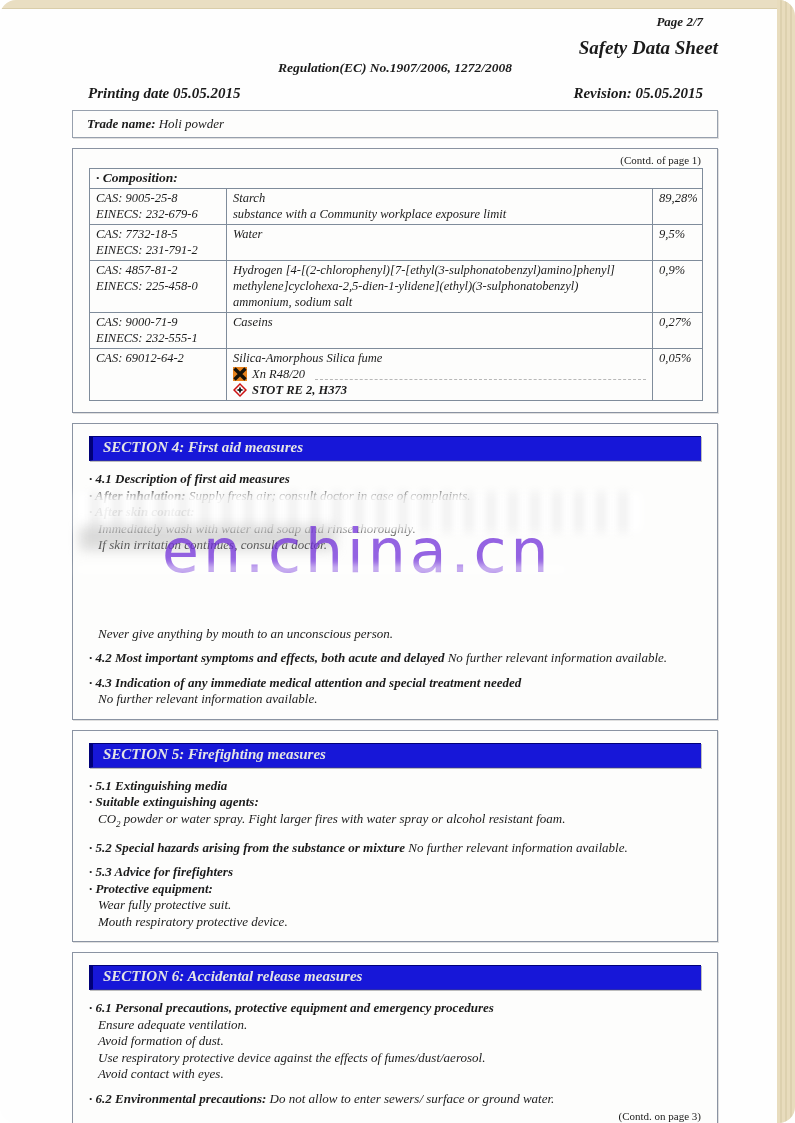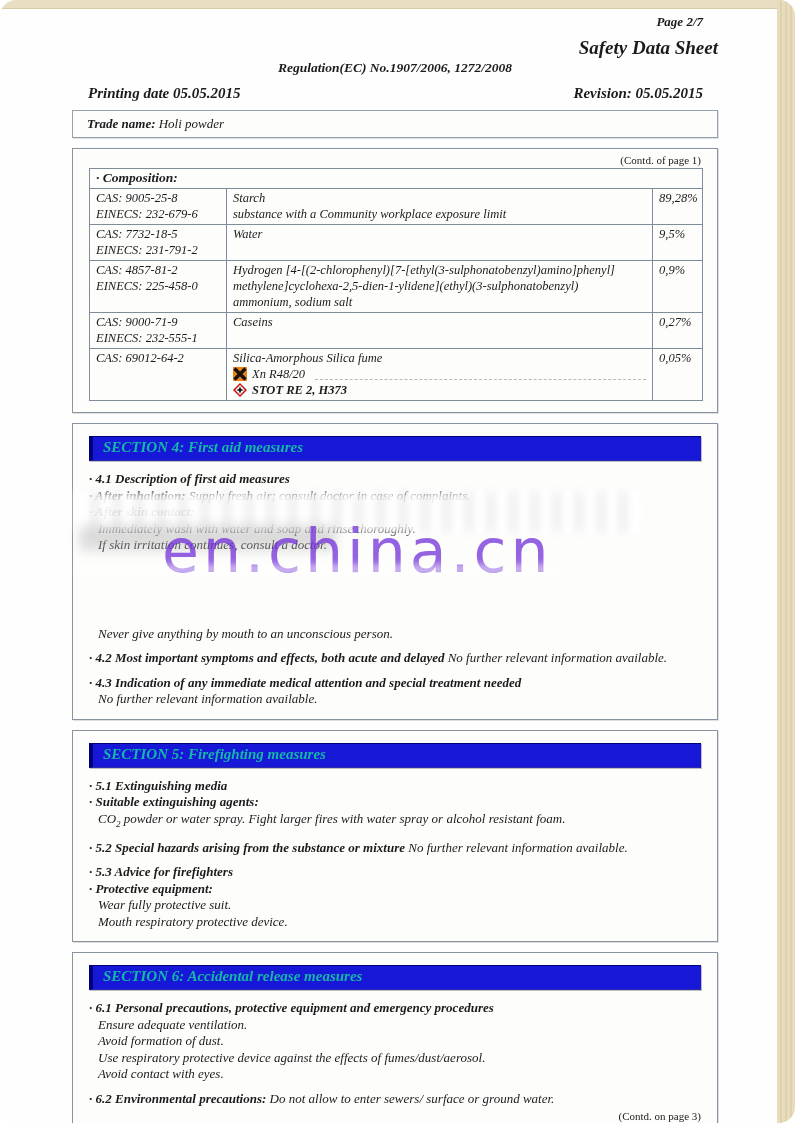--- a/index.html
+++ b/index.html
@@ -40,21 +40,21 @@
   table.comp td, table.comp th { border:1px solid #7f8c9b; padding:1px 6px 2px; vertical-align:top; line-height:16px; text-align:left; }
   th.comp-head { font-size:13.5px; font-weight:bold; padding:2px 4px; }
   .col-cas { width:137px; } .col-name { width:426px; } .col-pct { width:50px; }
   td.pct { text-align:right; padding-right:4px; }
   .hazline { display:flex; align-items:center; }
   .hazline svg { flex:0 0 auto; margin-right:5px; }
   .dashfill { flex:1 1 auto; border-bottom:1px dashed #b8b8b8; height:11px; margin-left:10px; }
 
   .secbar {
     background:#1717d8; border-left:4px solid #000078; border-top:1px solid #000078;
-    border-bottom:1px solid #2a2ab0; color:#14b8a6; font-weight:bold; font-size:15px;
+    border-bottom:1px solid #2a2ab0; color:#e5e5e5; font-weight:bold; font-size:15px;
     padding:2px 10px 4px; margin:10px 0 10px 0; box-shadow:1px 1px 0 rgba(0,0,0,0.25);
   }
   .ln { font-size:13px; line-height:16.5px; }
   .b { font-weight:bold; }
   .ind { padding-left:9px; }
   .gap8 { margin-top:8px; }
   .spacer-wm { height:72px; }
   sub.co2 { font-size:9px; }
 
   .watermark {

